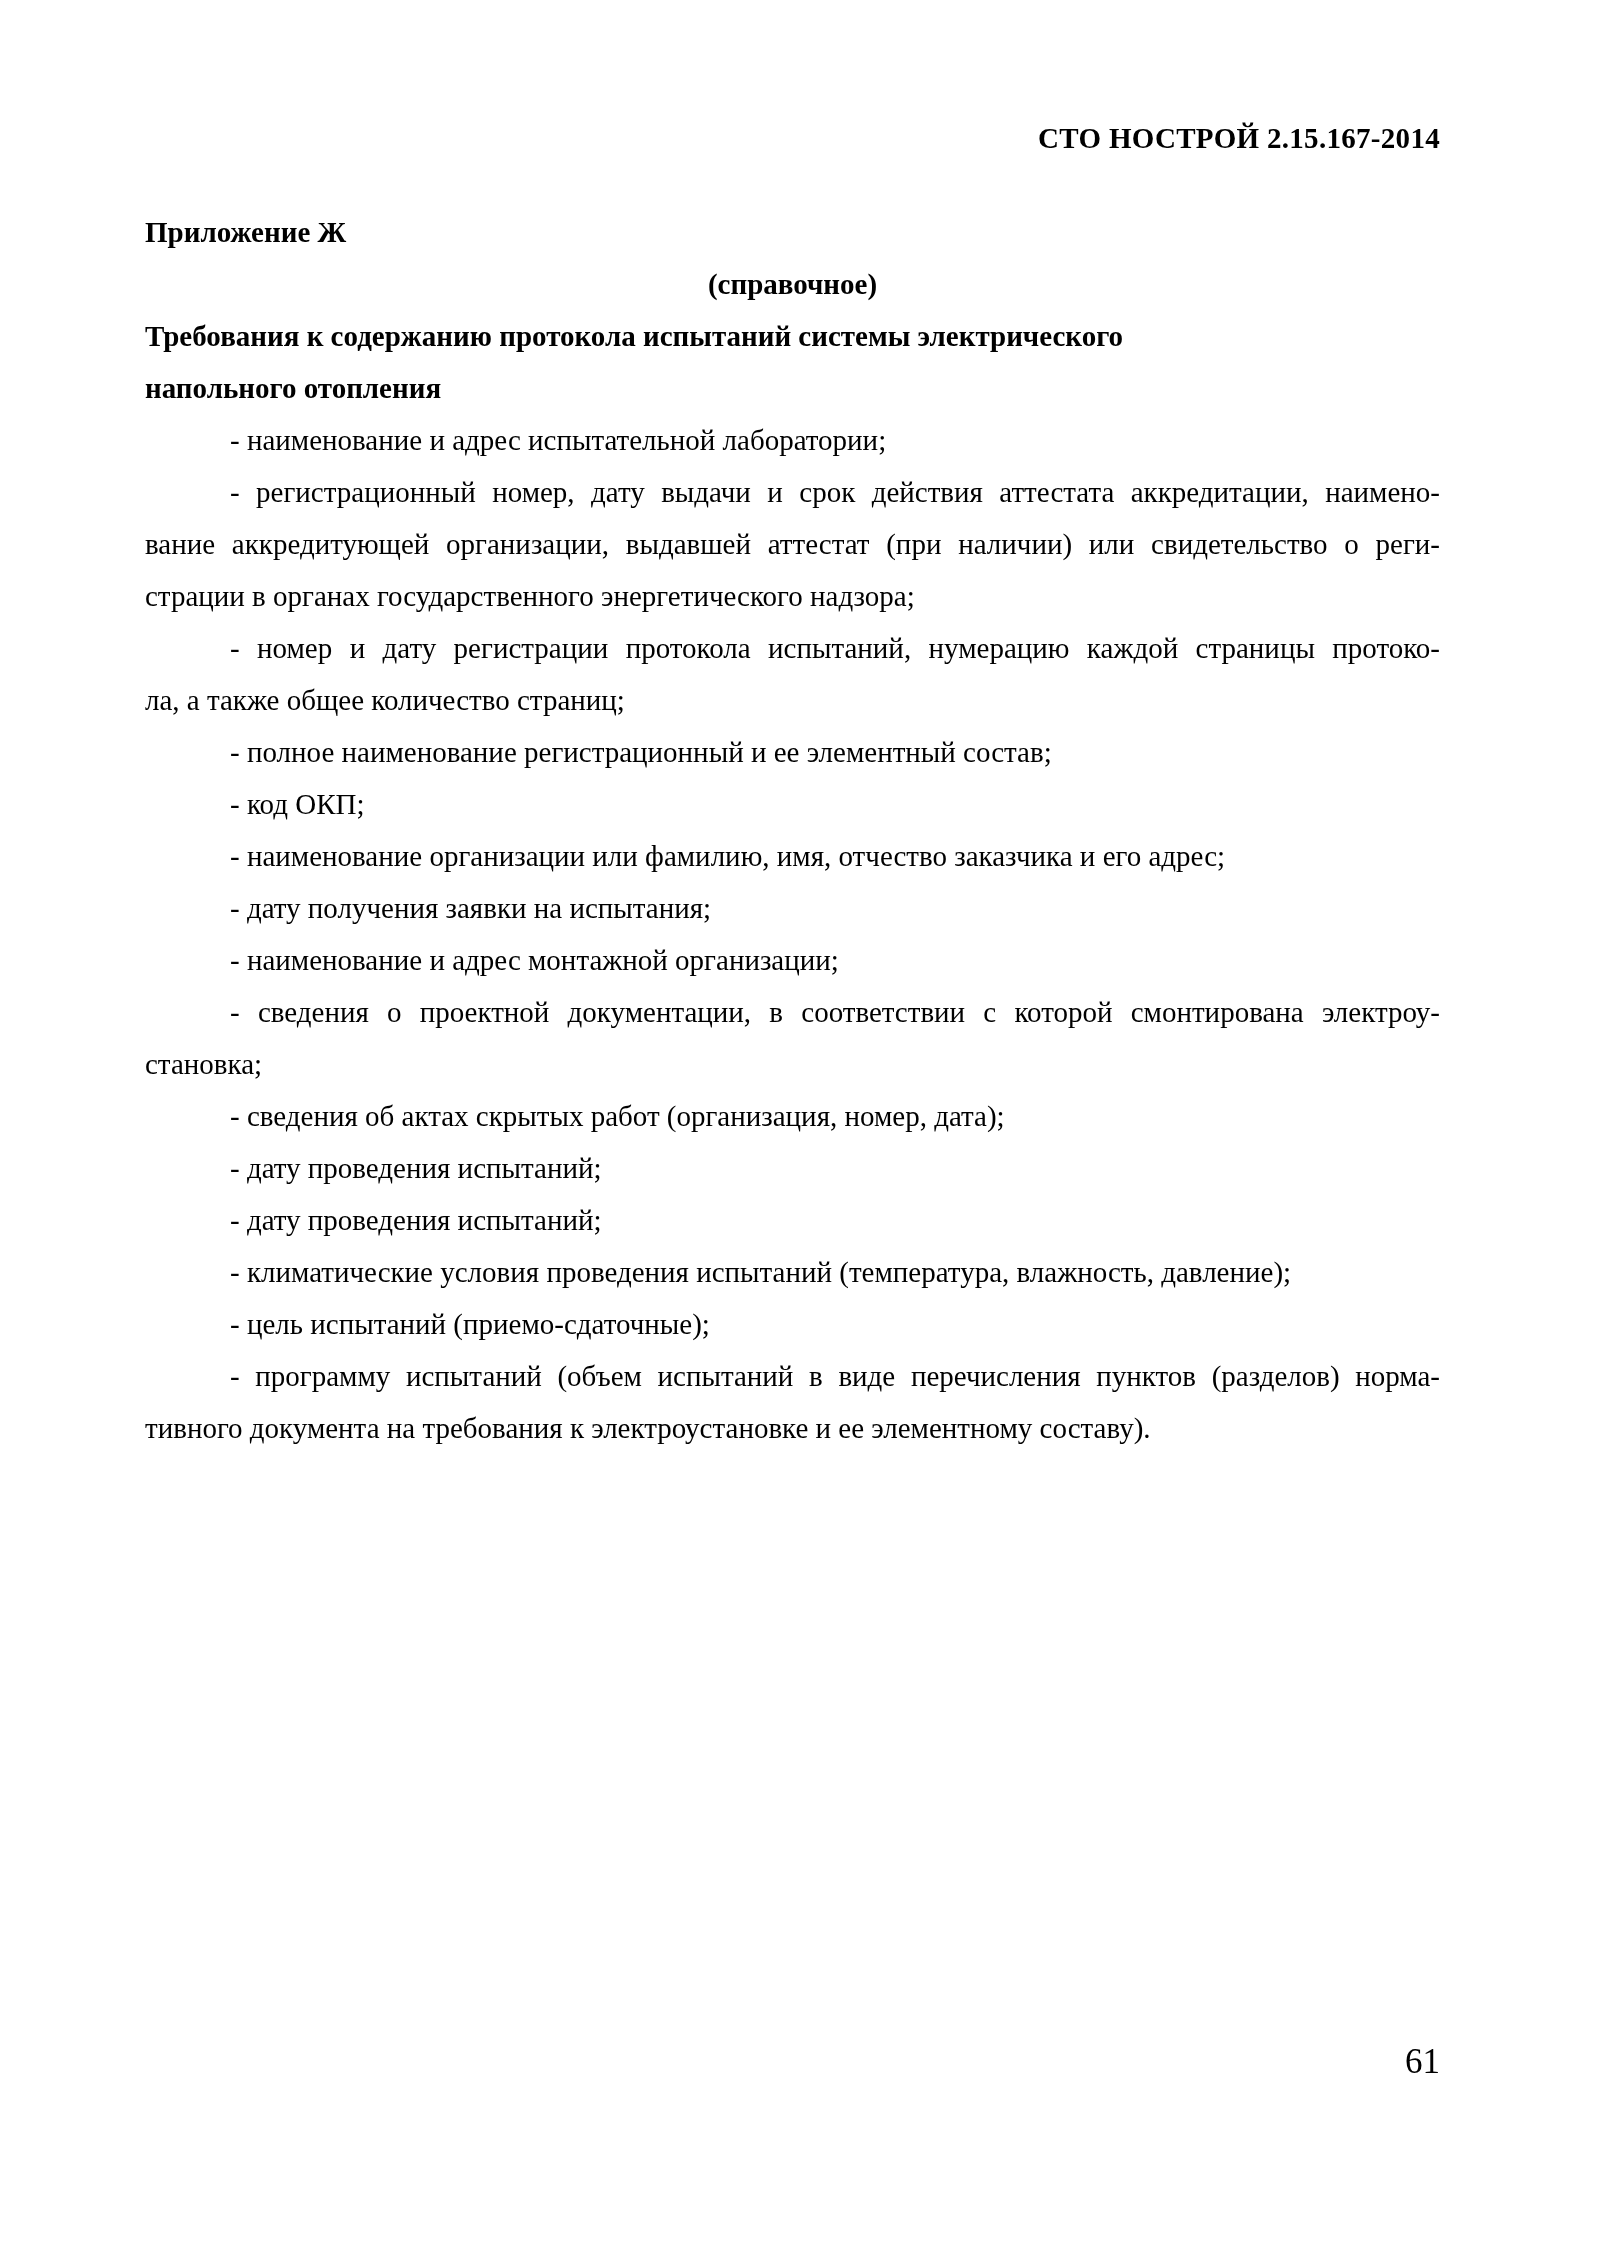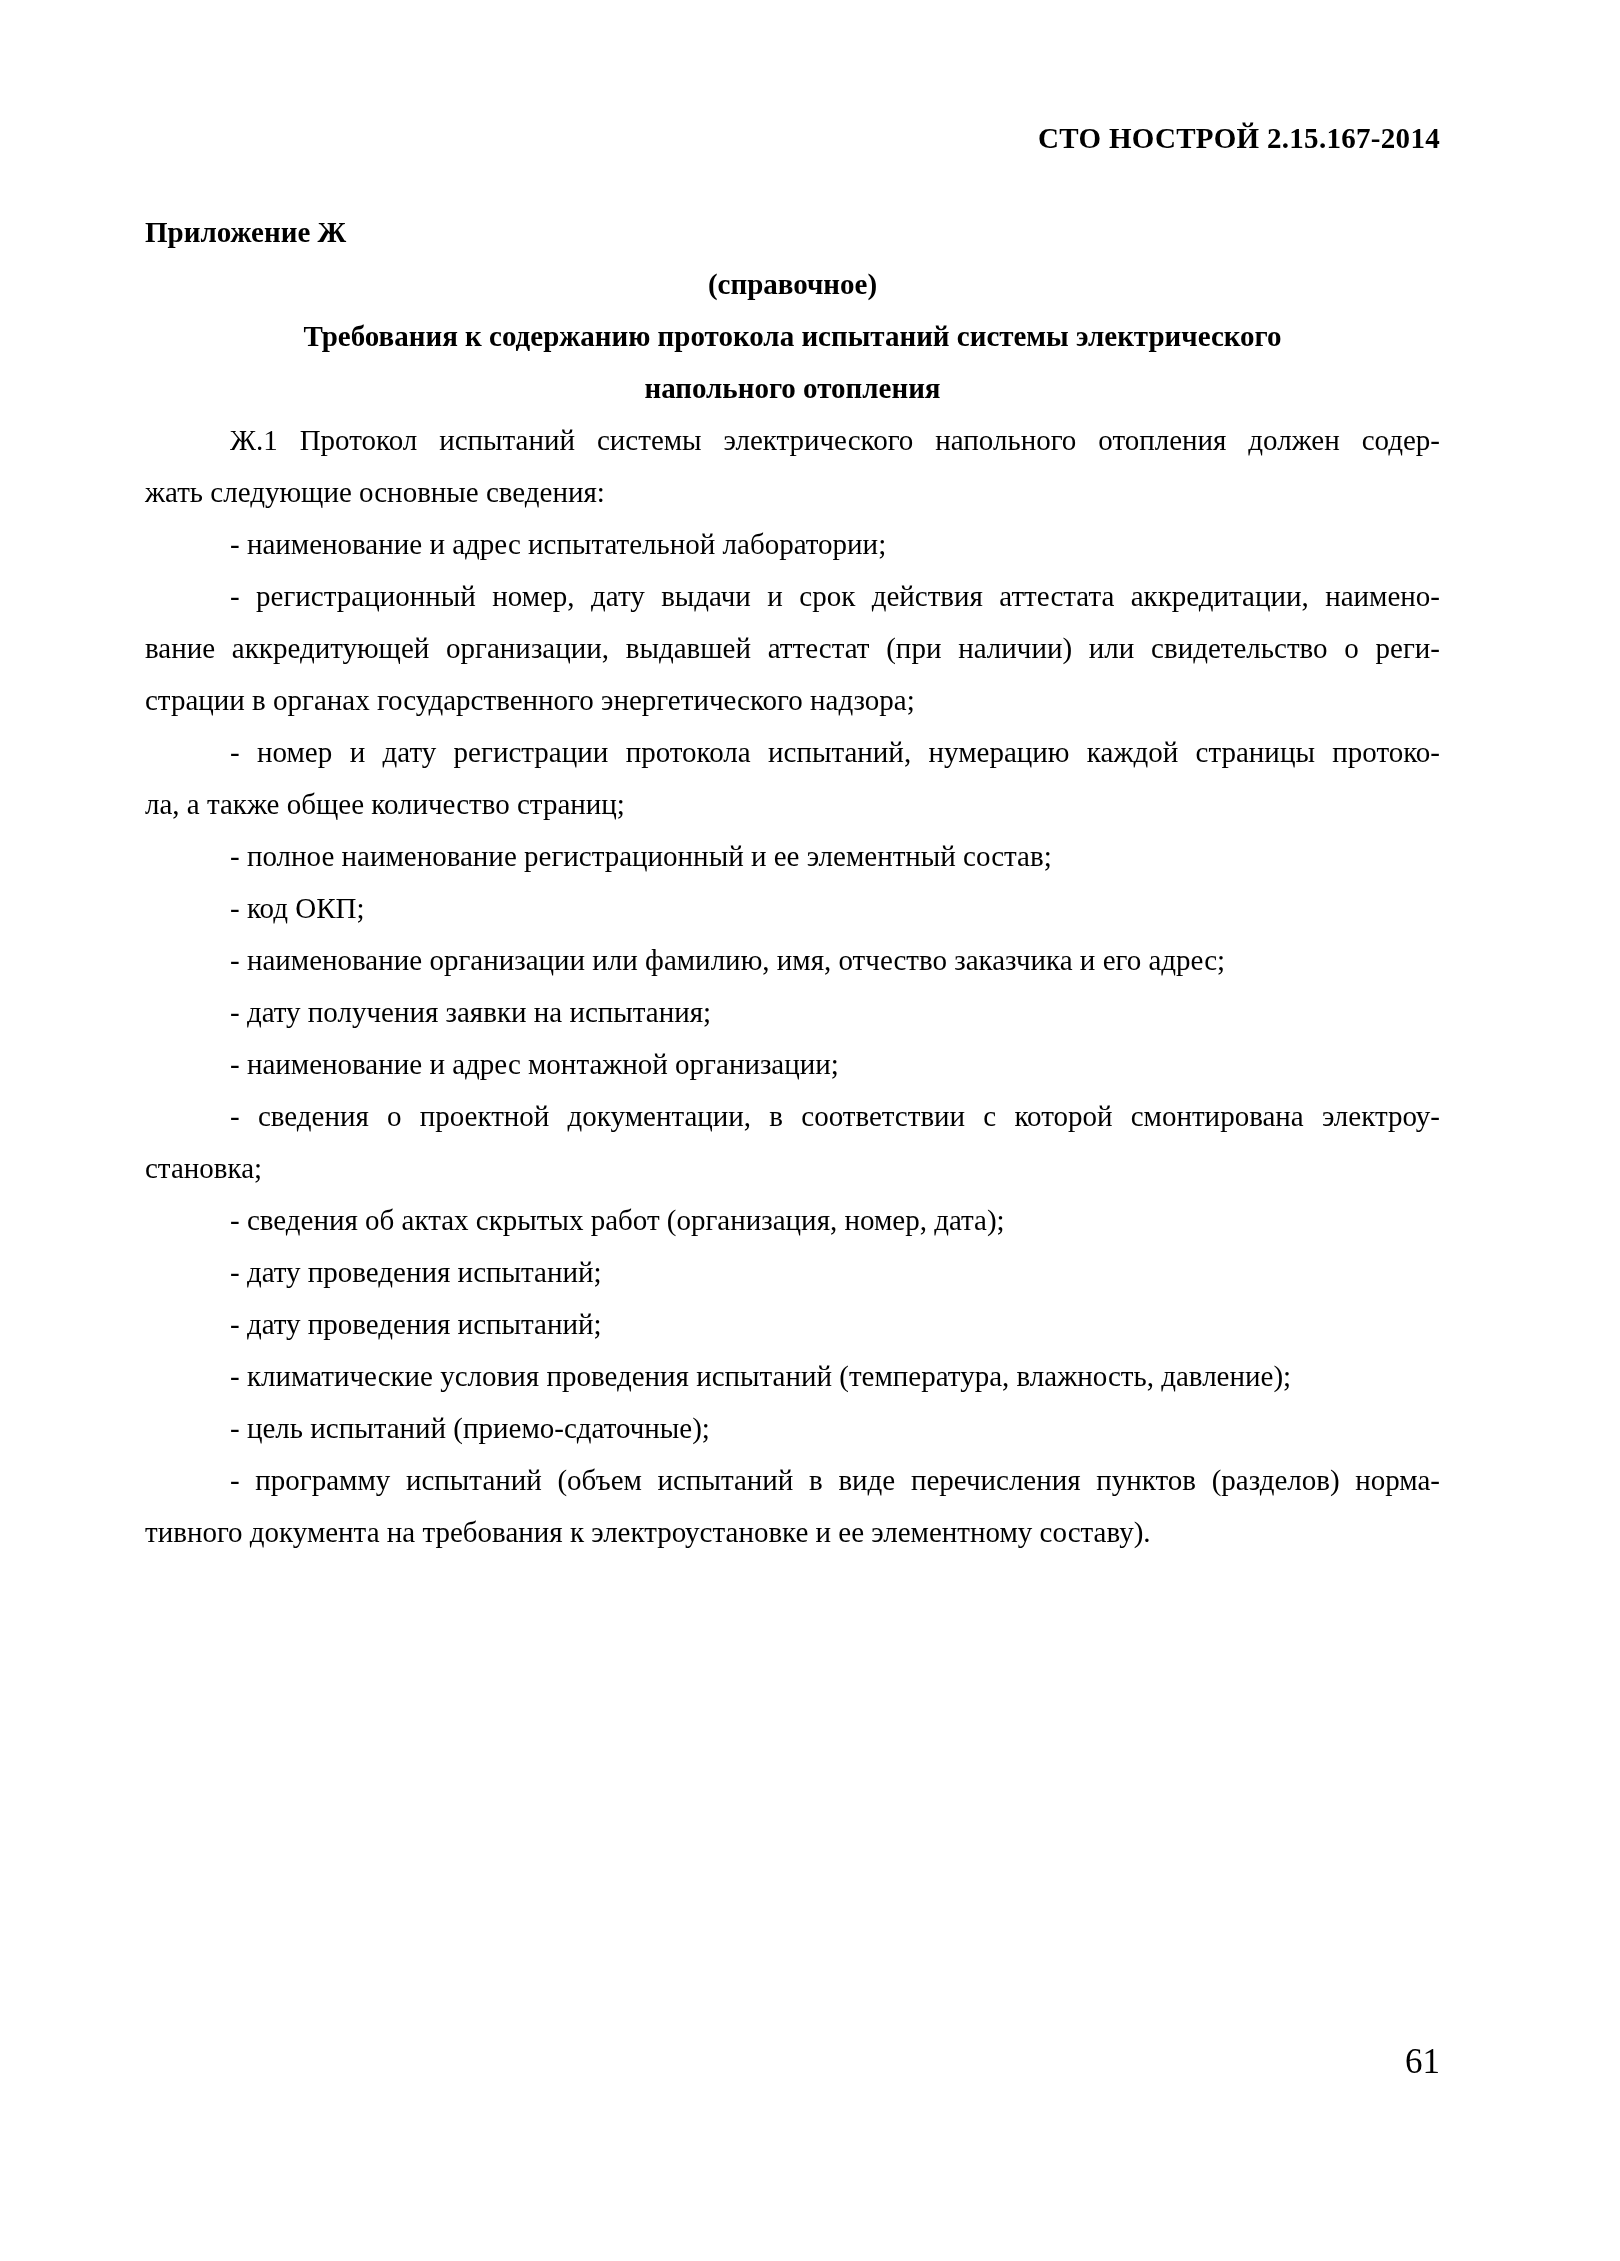--- a/index.html
+++ b/index.html
@@ -32,21 +32,21 @@
   }
   .appendix-heading {
     margin-top: 42px;
     font-weight: bold;
   }
   .type-note {
     text-align: center;
     font-weight: bold;
   }
   .doc-title {
-    text-align: center;
+    text-align: left;
     font-weight: bold;
   }
   .body-text {
     text-align: justify;
   }
   .para {
     margin: 0;
   }
   .line {
     text-align: justify;
@@ -79,24 +79,20 @@
 
     <div class="appendix-heading">Приложение Ж</div>
 
     <div class="type-note">(справочное)</div>
 
     <div class="doc-title">Требования к содержанию протокола испытаний системы электрического</div>
 
     <div class="doc-title">напольного отопления</div>
 
     <div class="body-text">
-        <div class="para">
-          <div class="line first">Ж.1 Протокол испытаний системы электрического напольного отопления должен содер-</div>
-          <div class="line last">жать следующие основные сведения:</div>
-        </div>
         <div class="para">
           <div class="line first last">- наименование и адрес испытательной лаборатории;</div>
         </div>
         <div class="para">
           <div class="line first">- регистрационный номер, дату выдачи и срок действия аттестата аккредитации, наимено-</div>
           <div class="line">вание аккредитующей организации, выдавшей аттестат (при наличии) или свидетельство о реги-</div>
           <div class="line last">страции в органах государственного энергетического надзора;</div>
         </div>
         <div class="para">
           <div class="line first">- номер и дату регистрации протокола испытаний, нумерацию каждой страницы протоко-</div>

